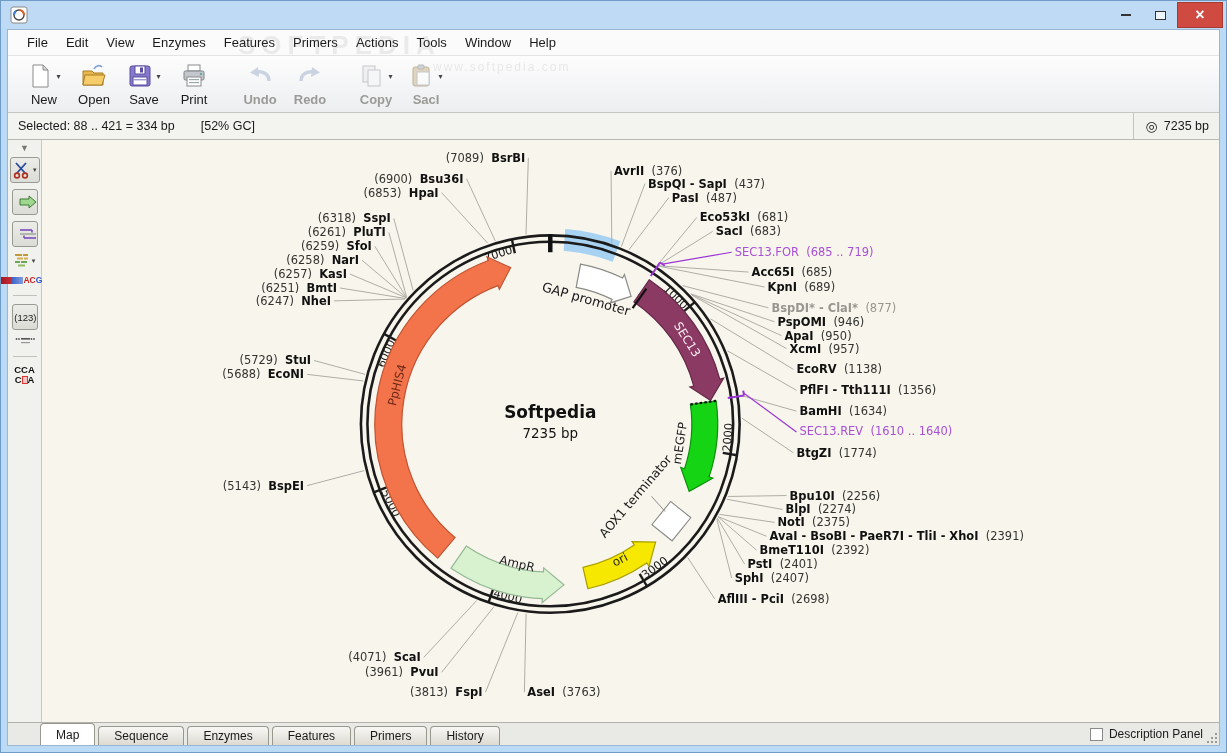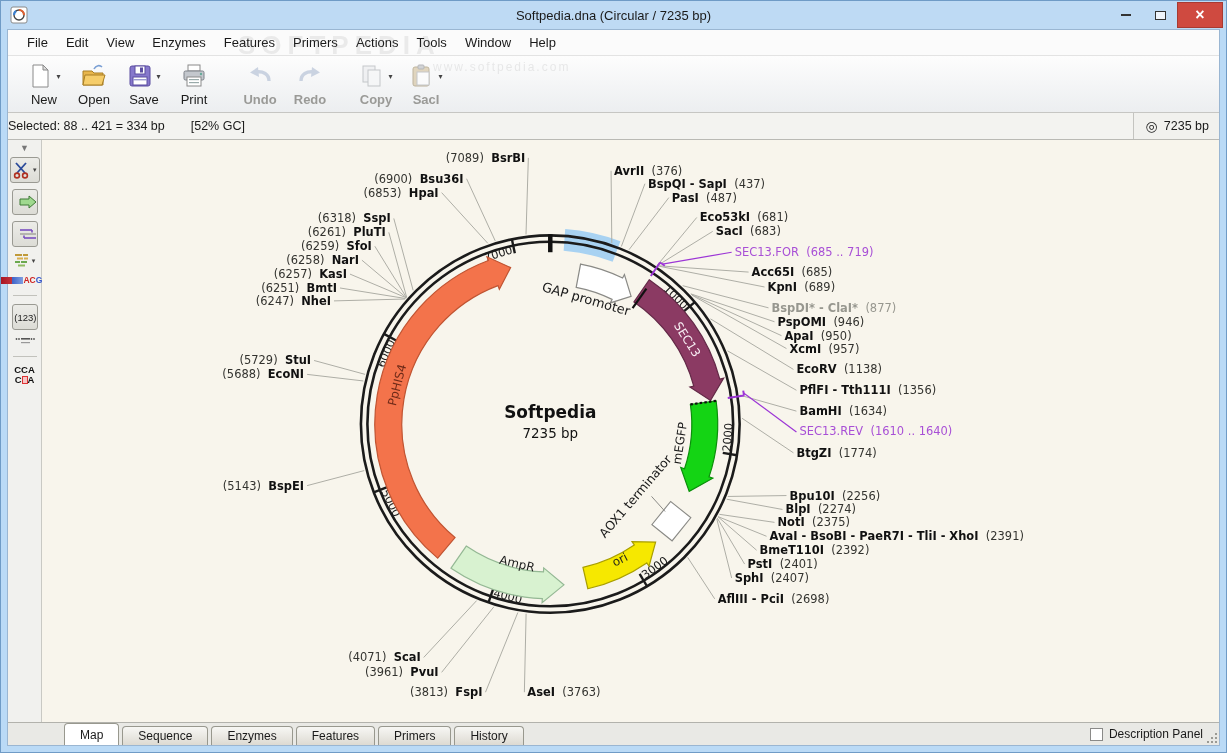--- a/index.html
+++ b/index.html
@@ -24,21 +24,21 @@
   .toolbar{height:57px;background:linear-gradient(#fdfdfd,#eceef0);border-bottom:1px solid #c6c6c3;display:flex;align-items:flex-start;padding:4px 0 0 14px;position:relative;}
   .wm2{position:absolute;color:rgba(120,120,120,0.14);font-size:12px;left:425px;top:4px;letter-spacing:2px;pointer-events:none;}
   .tb-btn{display:flex;flex-direction:column;align-items:center;margin-right:6px;padding:2px 4px;min-width:44px;}
   .tb-icon-row{display:flex;align-items:center;height:28px;}
   .tb-label{font-size:13px;color:#1b1b1b;margin-top:2px;}
   .tb-btn.disabled .tb-label{color:#9a9a97;font-weight:bold;}
   .tb-btn.disabled svg{opacity:0.55;filter:grayscale(35%);}
   .dd-arrow{font-size:8px;color:#444;margin-left:3px;}
   .gap1{width:16px;}
   
-  .selbar{height:27px;background:#f3f3f0;border-bottom:1px solid #b9b9b4;display:flex;align-items:center;font-size:12.5px;color:#1a1a1a;padding-left:0;}
+  .selbar{height:27px;background:#f3f3f0;border-bottom:1px solid #b9b9b4;display:flex;align-items:center;font-size:12.5px;color:#1a1a1a;padding-left:10px;}
   .selbar .gc{margin-left:26px;}
   .sel-right{margin-left:auto;display:flex;align-items:center;border-left:1px solid #c4c4c0;height:100%;padding:0 10px 0 12px;background:#f1f1ee;}
   .circ-glyph{font-size:14px;margin-right:6px;color:#222;}
   
   .main{flex:1;display:flex;min-height:0;}
   .side-toolbar{width:34px;background:#f1f1ee;border-right:1px solid #c9c9c4;display:flex;flex-direction:column;align-items:center;padding-top:3px;}
   .side-chevron{color:#777;font-size:9px;margin-bottom:4px;}
   .side-btn{width:26px;height:26px;border:1px solid #9a9a93;border-radius:3px;background:linear-gradient(#ececE8,#dcdcd6);display:flex;align-items:center;justify-content:flex-end;margin-bottom:6px;}
   .side-btn.split{width:30px;justify-content:space-between;padding:0 2px;}
   .side-plain{margin-bottom:6px;display:flex;align-items:center;justify-content:center;}
@@ -51,42 +51,41 @@
   .acgt-text .blue{color:#35c;}
   .numbers-label{font-size:9.5px;color:#222;}
   .cca{font-size:9.5px;font-weight:bold;color:#111;text-align:center;line-height:10px;}
   .cca .gapbox{display:inline-block;width:6px;height:8px;border:1px solid #d33;background:#f6c6c6;vertical-align:middle;}
   .canvas{flex:1;position:relative;background:#f8f5ec;min-width:0;}
   .canvas svg{display:block;width:100%;height:100%;}
   svg text{font-family:"DejaVu Sans","Liberation Sans",sans-serif;}
   .cutters-box{position:absolute;left:50px;bottom:0;background:#fbf9f0;border:1px solid #a8a89e;border-bottom:none;border-radius:6px 6px 0 0;padding:2px 12px 3px;font-size:12px;color:#1a1a1a;}
   .cutters-box .link{color:#3868c8;}
   
-  .tabrow{height:23px;background:#e9e9e5;border-top:1px solid #b2b2ac;display:flex;align-items:flex-end;padding-left:56px;position:relative;}
+  .tabrow{height:23px;background:#e9e9e5;border-top:1px solid #b2b2ac;display:flex;align-items:flex-end;padding-left:32px;position:relative;}
   .tab{height:19px;padding:2px 15px 0;font-size:12px;color:#1a1a1a;background:linear-gradient(#f7f7f4,#dddad2);border:1px solid #98988e;border-bottom:none;border-radius:4px 4px 0 0;margin-right:3px;}
   .tab.active{background:#fff;height:22px;padding-top:4px;}
   .desc-panel{margin-left:auto;display:flex;align-items:center;margin-right:16px;height:100%;}
   .checkbox{width:13px;height:13px;border:1px solid #8a8a88;background:#fff;margin-right:6px;}
   .desc-label{font-size:12px;color:#1a1a1a;}
   .grip{position:absolute;right:2px;bottom:2px;width:10px;height:10px;}
   .grip i{position:absolute;width:2px;height:2px;background:#9a9a94;}
 </style>
 </head>
 <body>
 
 <div class="window">
 
   <div class="titlebar">
     <svg class="app-icon" viewBox="0 0 18 18">
       <rect x="1" y="1" width="16" height="16" rx="2" fill="#fff" stroke="#8a8a8a"></rect>
       <circle cx="9" cy="9" r="5" fill="none" stroke="#444" stroke-width="1.4"></circle>
       <path d="M9 4 A5 5 0 0 1 14 9" fill="none" stroke="#e06030" stroke-width="2.2"></path>
       <path d="M4 9 A5 5 0 0 1 6 5" fill="none" stroke="#3a7fd0" stroke-width="2.2"></path>
     </svg>
-    <div class="title-text">Softpedia.dna  (Circular / 7235 bp)</div>
     <div class="win-controls">
       <div class="win-btn">
           <div class="min-glyph"></div>
         </div>
       <div class="win-btn">
           <div class="max-glyph"></div>
         </div>
       <div class="close-btn">
           <span>×</span>
         </div>

